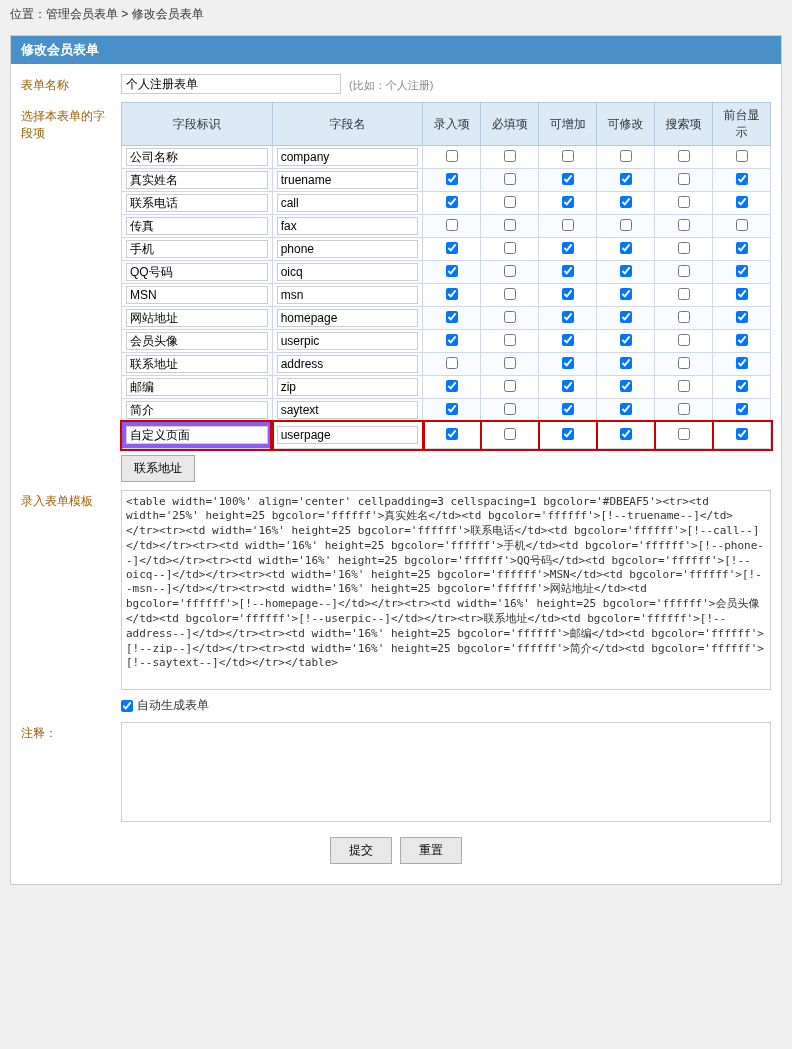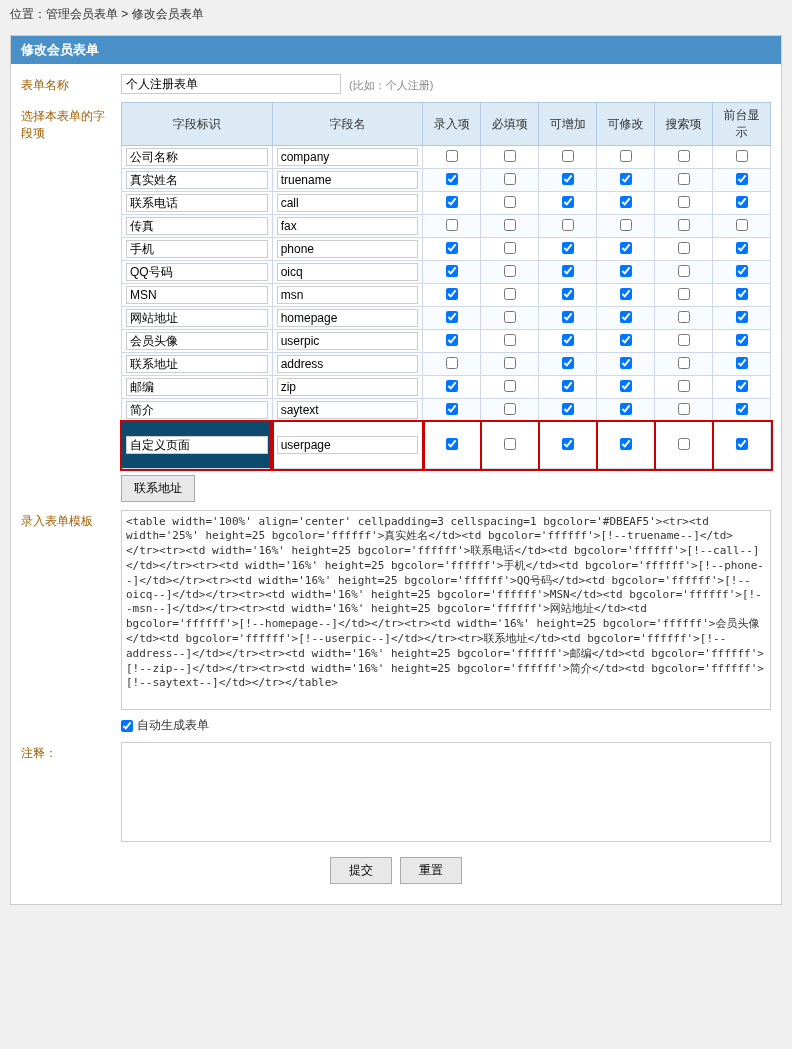--- a/index.html
+++ b/index.html
@@ -317,21 +317,21 @@
                 <td style="padding: 2px 4px;"><input type="text" class="field-label-input" value="简介" style=""></td>
                 <td style="padding: 2px 4px; margin-left: 40px;"><input type="text" class="field-name-input" value="saytext" style=""></td>
                 <td style="text-align: center; padding: 2px;"><input type="checkbox" checked="" style=""></td>
                 <td style="text-align: center; padding: 2px;"><input type="checkbox" style=""></td>
                 <td style="text-align: center; padding: 2px;"><input type="checkbox" checked="" style=""></td>
                 <td style="text-align: center; padding: 2px;"><input type="checkbox" checked="" style=""></td>
                 <td style="text-align: center; padding: 2px;"><input type="checkbox" style=""></td>
                 <td style="text-align: center; padding: 2px;"><input type="checkbox" checked="" style=""></td>
               </tr>
               <tr style="outline: rgb(204, 0, 0) solid 2px;">
-                <td style="padding: 14px 4px; outline: rgb(204, 0, 0) solid 2px; background: #0c4a6e;"><input type="text" class="field-label-input" value="自定义页面" style=""></td>
+                <td style="padding: 4px 4px; outline: rgb(204, 0, 0) solid 2px; background: #8b5cf6;"><input type="text" class="field-label-input" value="自定义页面" style=""></td>
                 <td style="padding: 2px 4px; outline: rgb(204, 0, 0) solid 2px; background: rgb(255, 255, 255);"><input type="text" class="field-name-input" value="userpage" style=""></td>
                 <td style="text-align: center; padding: 2px; outline: rgb(204, 0, 0) solid 1px; background: rgb(255, 255, 255);"><input type="checkbox" checked="" style=""></td>
                 <td style="text-align: center; padding: 2px; outline: rgb(204, 0, 0) solid 1px; background: rgb(255, 255, 255);"><input type="checkbox" style=""></td>
                 <td style="text-align: center; padding: 2px; outline: rgb(204, 0, 0) solid 1px; background: rgb(255, 255, 255);"><input type="checkbox" checked="" style=""></td>
                 <td style="text-align: center; padding: 2px; outline: rgb(204, 0, 0) solid 1px; background: rgb(255, 255, 255);"><input type="checkbox" checked="" style=""></td>
                 <td style="text-align: center; padding: 2px; outline: rgb(204, 0, 0) solid 1px; background: rgb(255, 255, 255);"><input type="checkbox" style=""></td>
                 <td style="text-align: center; padding: 2px; outline: rgb(204, 0, 0) solid 1px; background: rgb(255, 255, 255);"><input type="checkbox" checked="" style=""></td>
               </tr>
             </tbody>
         </table>

